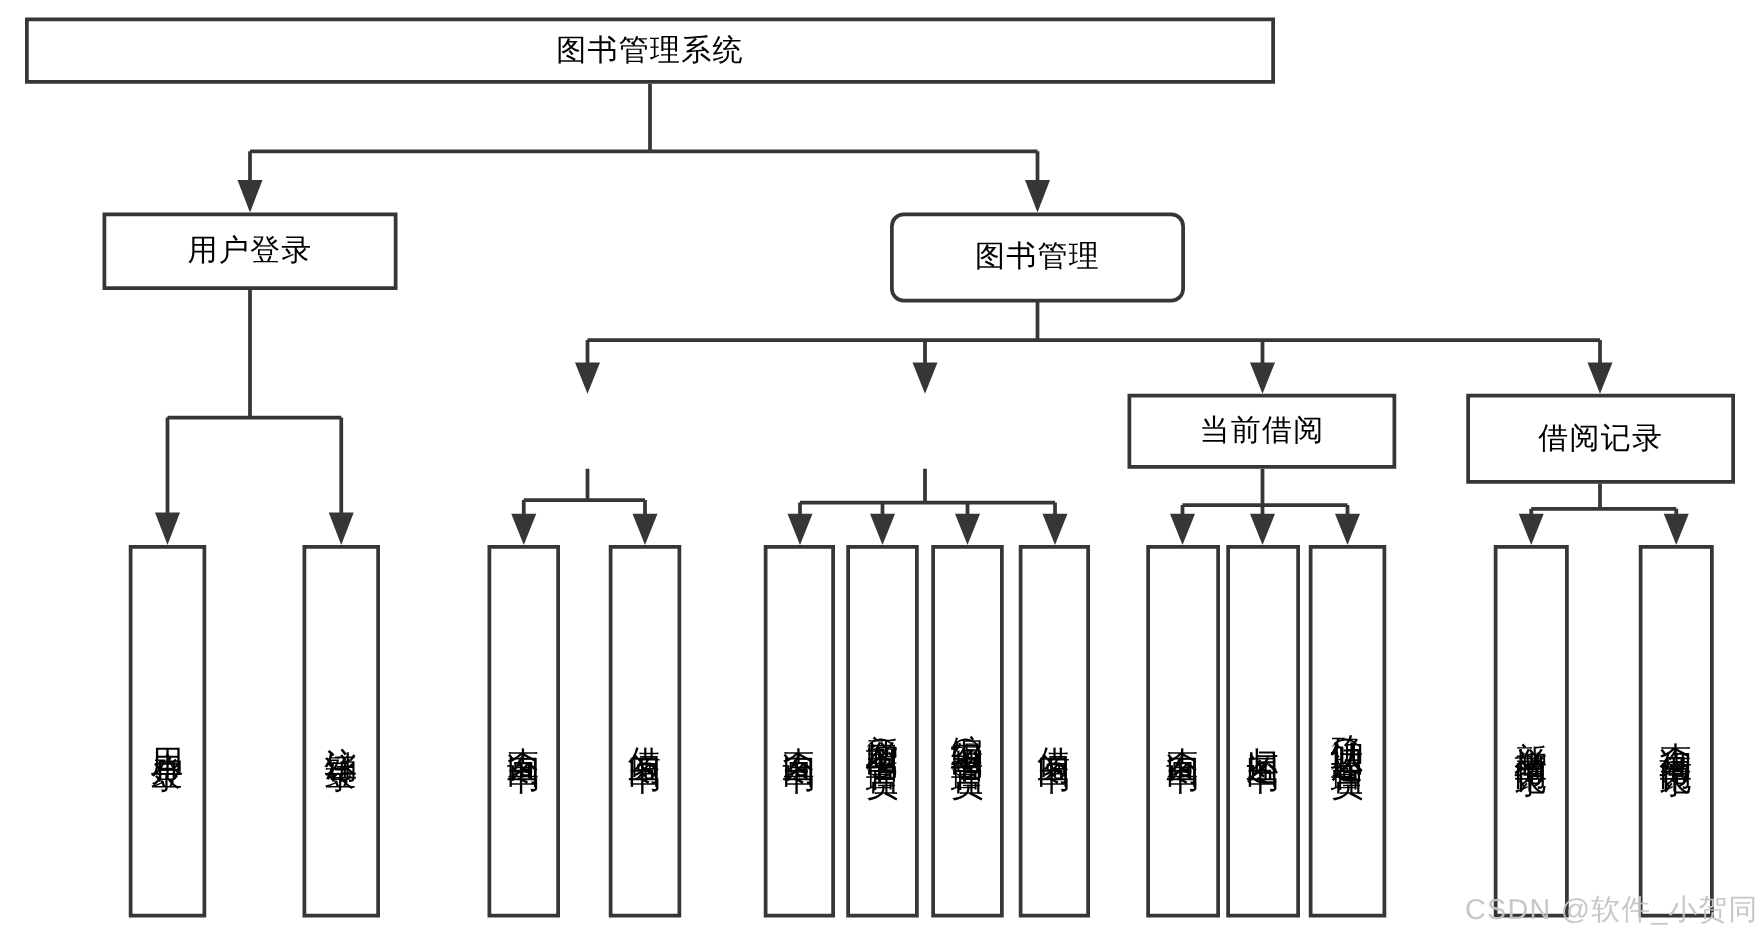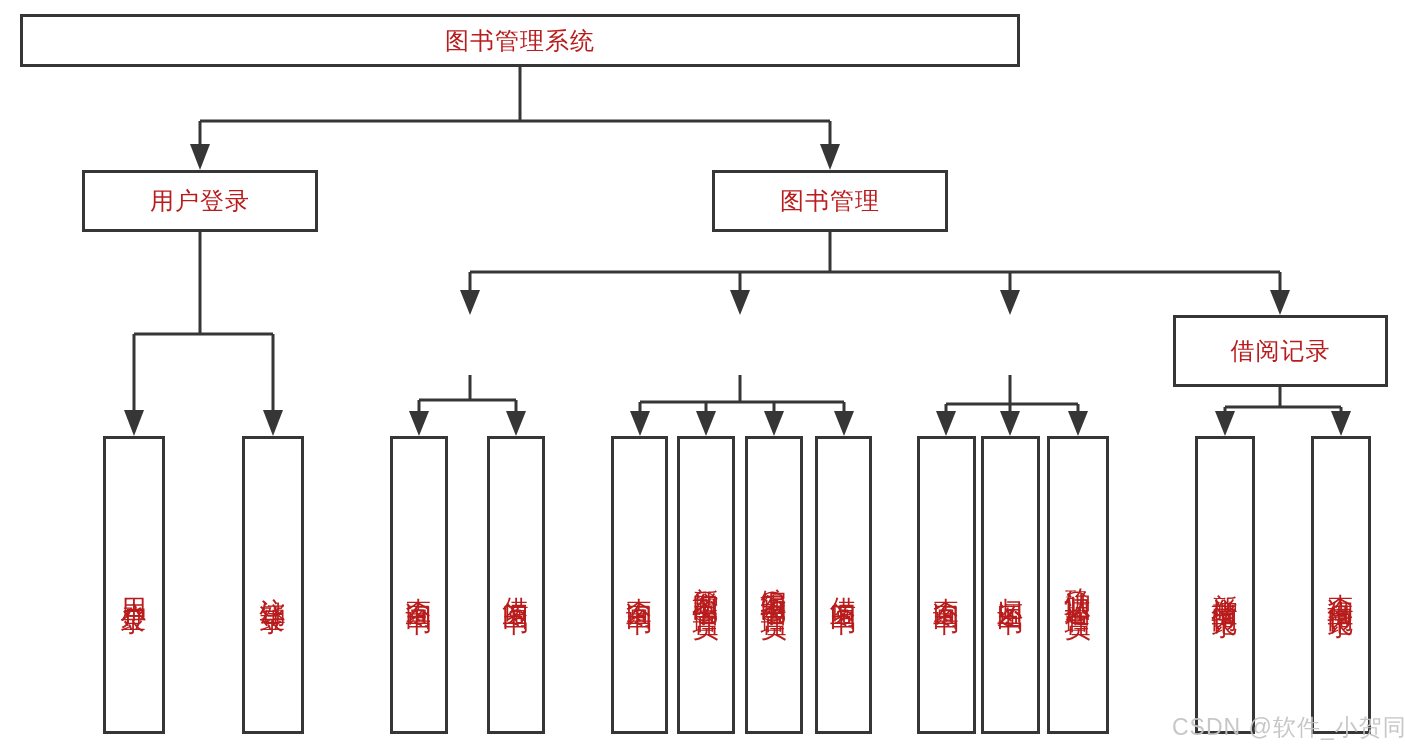--- a/index.html
+++ b/index.html
@@ -17,39 +17,39 @@
     width: 1405px; height: 747px;
   }
   .node {
     position: absolute;
     box-sizing: border-box;
     border: 3px solid #363636;
     background: #ffffff;
     display: flex;
     align-items: center;
     justify-content: center;
-    color: #b91c1c;
+    color: #000000;
   }
   .hlabel {
     font-size: 24px;
     letter-spacing: 1px;
     white-space: nowrap;
     line-height: 1;
   }
   .vlabel {
     writing-mode: vertical-rl;
     font-size: 26px;
     letter-spacing: 4px;
     line-height: 1;
     white-space: nowrap;
   }
   
   .n-root   { left: 20px;   top: 14px;  width: 1000px; height: 53px; }
   .n-login  { left: 82px;   top: 170px; width: 236px;  height: 62px; }
-  .n-mgmt   { left: 712px;  top: 170px; width: 236px;  height: 62px; }
+  .n-mgmt   { left: 712px;  top: 170px; width: 236px;  height: 72px; border-radius: 11px; }
   .n-l3-0   { left: 363px;  top: 315px; width: 213px;  height: 60px; }
   .n-l3-1   { left: 633px;  top: 315px; width: 214px;  height: 60px; }
   .n-l3-2   { left: 902px;  top: 315px; width: 215px;  height: 60px; }
   .n-l3-3   { left: 1173px; top: 315px; width: 215px;  height: 72px; }
   .leaf     { top: 436px; height: 298px; }
   .lf-0  { left: 103px;  width: 62px; }
   .lf-1  { left: 242px;  width: 62px; }
   .lf-2  { left: 390px;  width: 58px; }
   .lf-3  { left: 487px;  width: 58px; }
   .lf-4  { left: 611px;  width: 57px; }
@@ -121,20 +121,23 @@
     <span class="hlabel">图书管理系统</span>
   </div>
 
   <div class="node n-login">
     <span class="hlabel">用户登录</span>
   </div>
   <div class="node n-mgmt">
     <span class="hlabel">图书管理</span>
   </div>
 
+  <div class="node n-l3-2">
+    <span class="hlabel">当前借阅</span>
+  </div>
   <div class="node n-l3-3">
     <span class="hlabel">借阅记录</span>
   </div>
 
   <div class="node leaf lf-0">
     <span class="vlabel">用户登录</span>
   </div>
   <div class="node leaf lf-1">
     <span class="vlabel">注销登录</span>
   </div>

